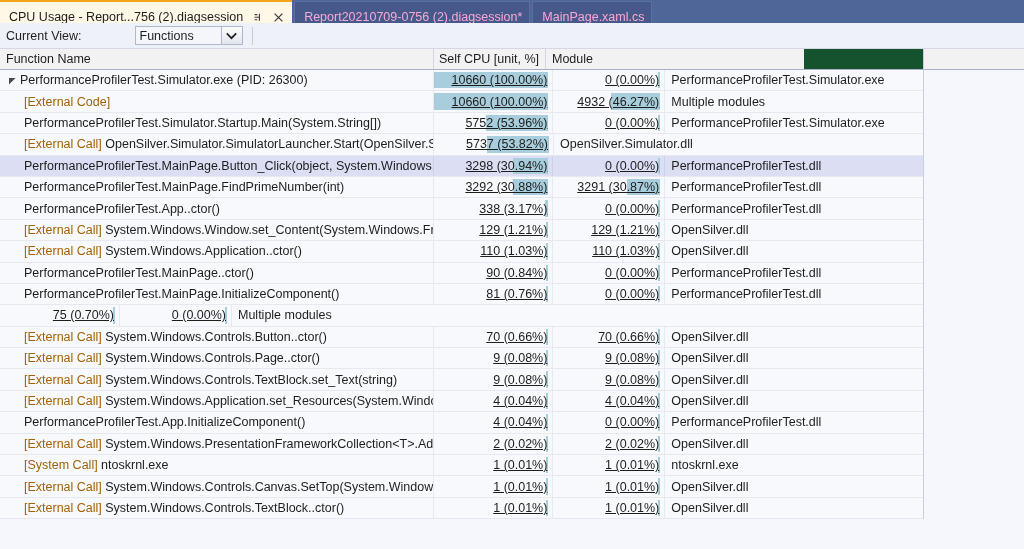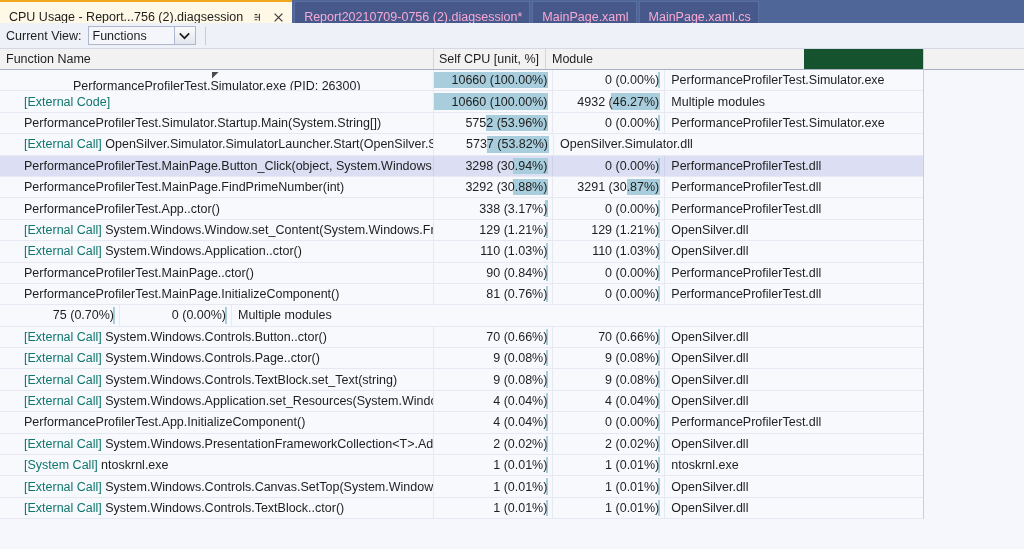--- a/index.html
+++ b/index.html
@@ -86,20 +86,21 @@
   }
   .combo {
     display: flex;
     align-items: stretch;
     height: 19px;
     background: #ffffff;
     border: 1px solid #aeb7cc;
     box-sizing: border-box;
     min-width: 108px;
     cursor: pointer;
+    margin-left: 47px;
   }
   .combo-value {
     flex: 1 1 auto;
     display: flex;
     align-items: center;
     padding-left: 4px;
     font-size: 12.5px;
     background: #f4f6fb;
   }
   .combo-arrow {
@@ -181,26 +182,27 @@
     border-right: 1px solid #e6e9f1;
     font-size: 12.5px;
     padding: 0 5px 0 6px;
     white-space: nowrap;
     overflow: hidden;
     position: relative;
   }
   .cell.num {
     justify-content: flex-end;
     padding-right: 5px;
+    text-decoration: underline;
   }
   .cell.mod { border-right: none; }
 
   .fn-text { display: inline-block; }
-  .fn-prefix { color: #0f766e; }
-  .indent-1 { padding-left: 6px; flex-direction: column; }
+  .fn-prefix { color: #a16207; }
+  .indent-1 { padding-left: 6px; }
   .indent-2 { padding-left: 24px; }
 
   .expander {
     width: 12px;
     min-width: 12px;
     display: inline-flex;
     align-items: center;
     justify-content: center;
     margin-right: 2px;
     cursor: pointer;
@@ -248,23 +250,20 @@
         <svg width="11" height="11" viewBox="0 0 11 11">
           <path d="M1.6 1.6L9.4 9.4M9.4 1.6L1.6 9.4" stroke="#3b3b3b" stroke-width="1.2" fill="none"></path>
         </svg>
       </span>
     </span>
   </div>
   <div class="tab inactive">
     <span class="tab-label">Report20210709-0756 (2).diagsession*</span>
   </div>
   <div class="tab inactive">
-    <span class="tab-label">MainPage.xaml</span>
-  </div>
-  <div class="tab inactive">
     <span class="tab-label">MainPage.xaml.cs</span>
   </div>
   <div class="tabstrip-filler"></div>
 </div>
 
 <div class="toolbar">
   <span class="toolbar-label">Current View:</span>
   <div class="combo">
     <span class="combo-value">Functions</span>
     <span class="combo-arrow">

